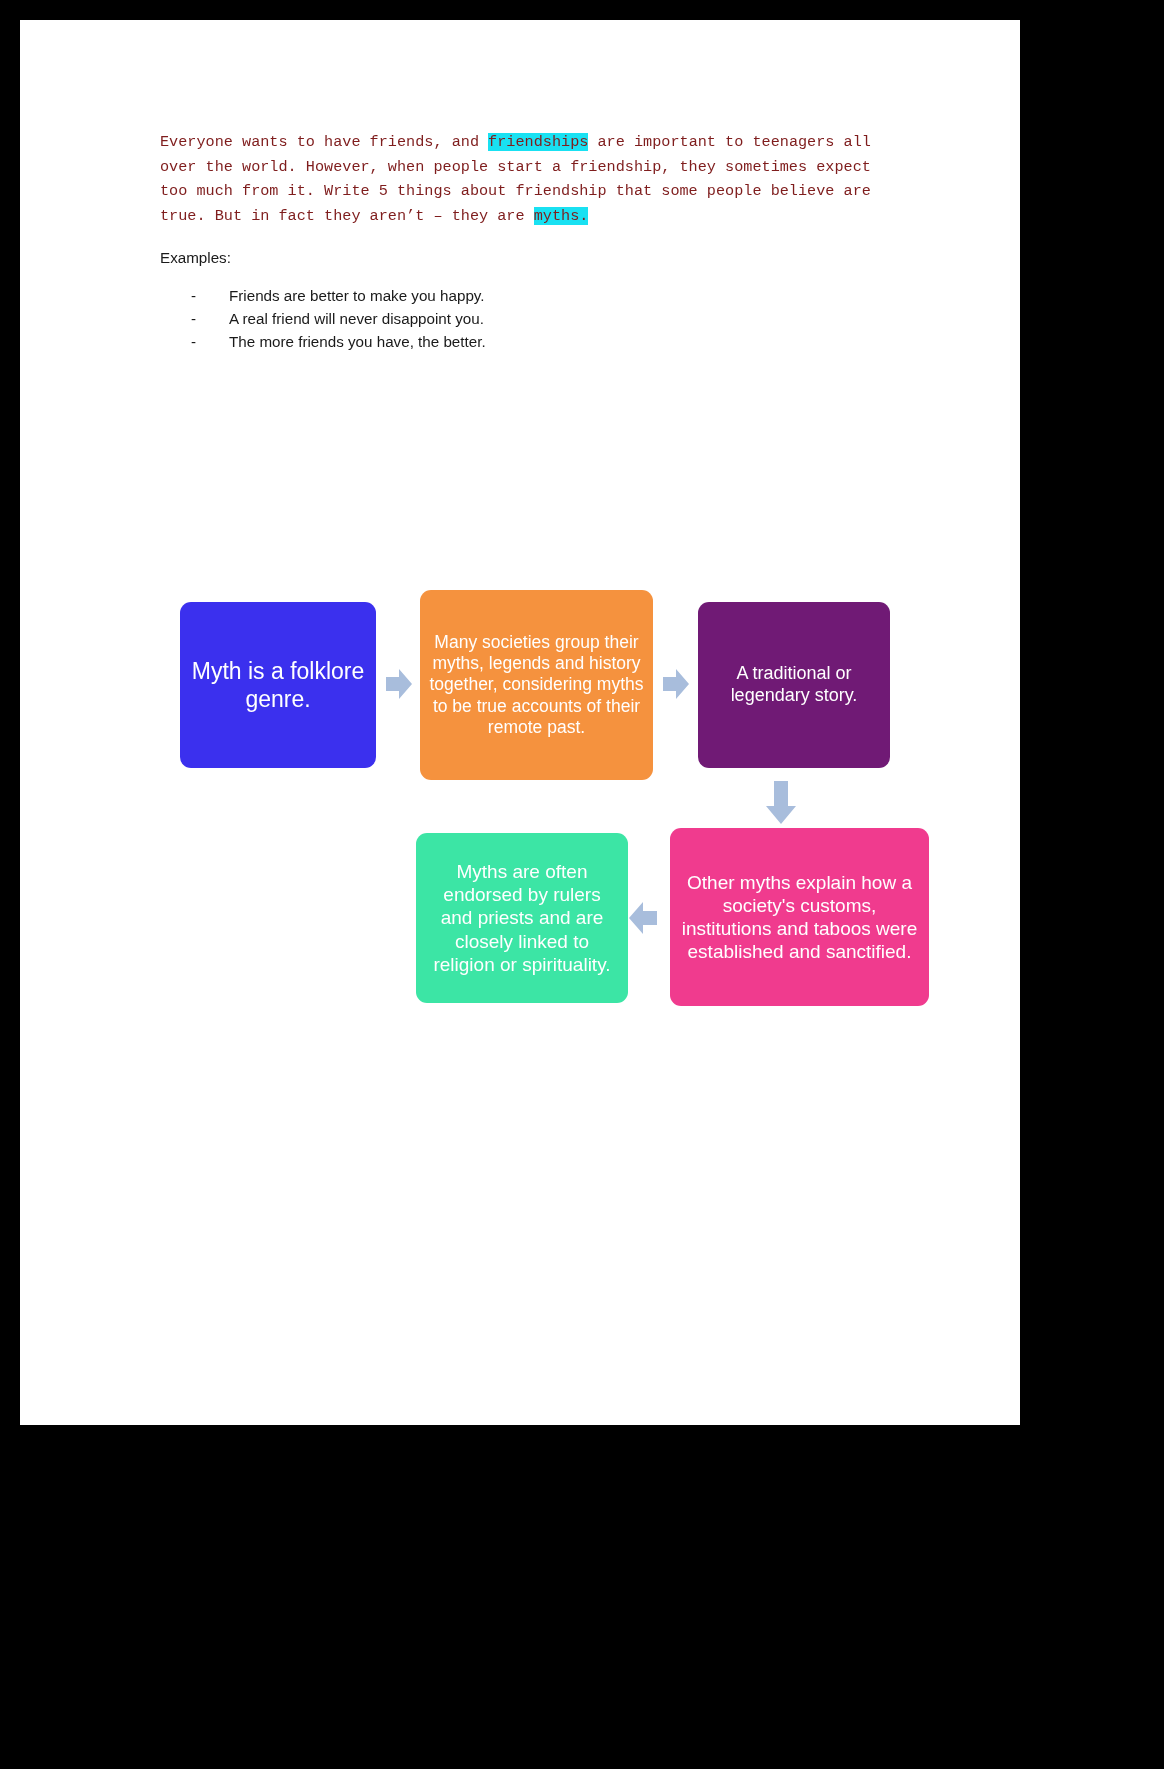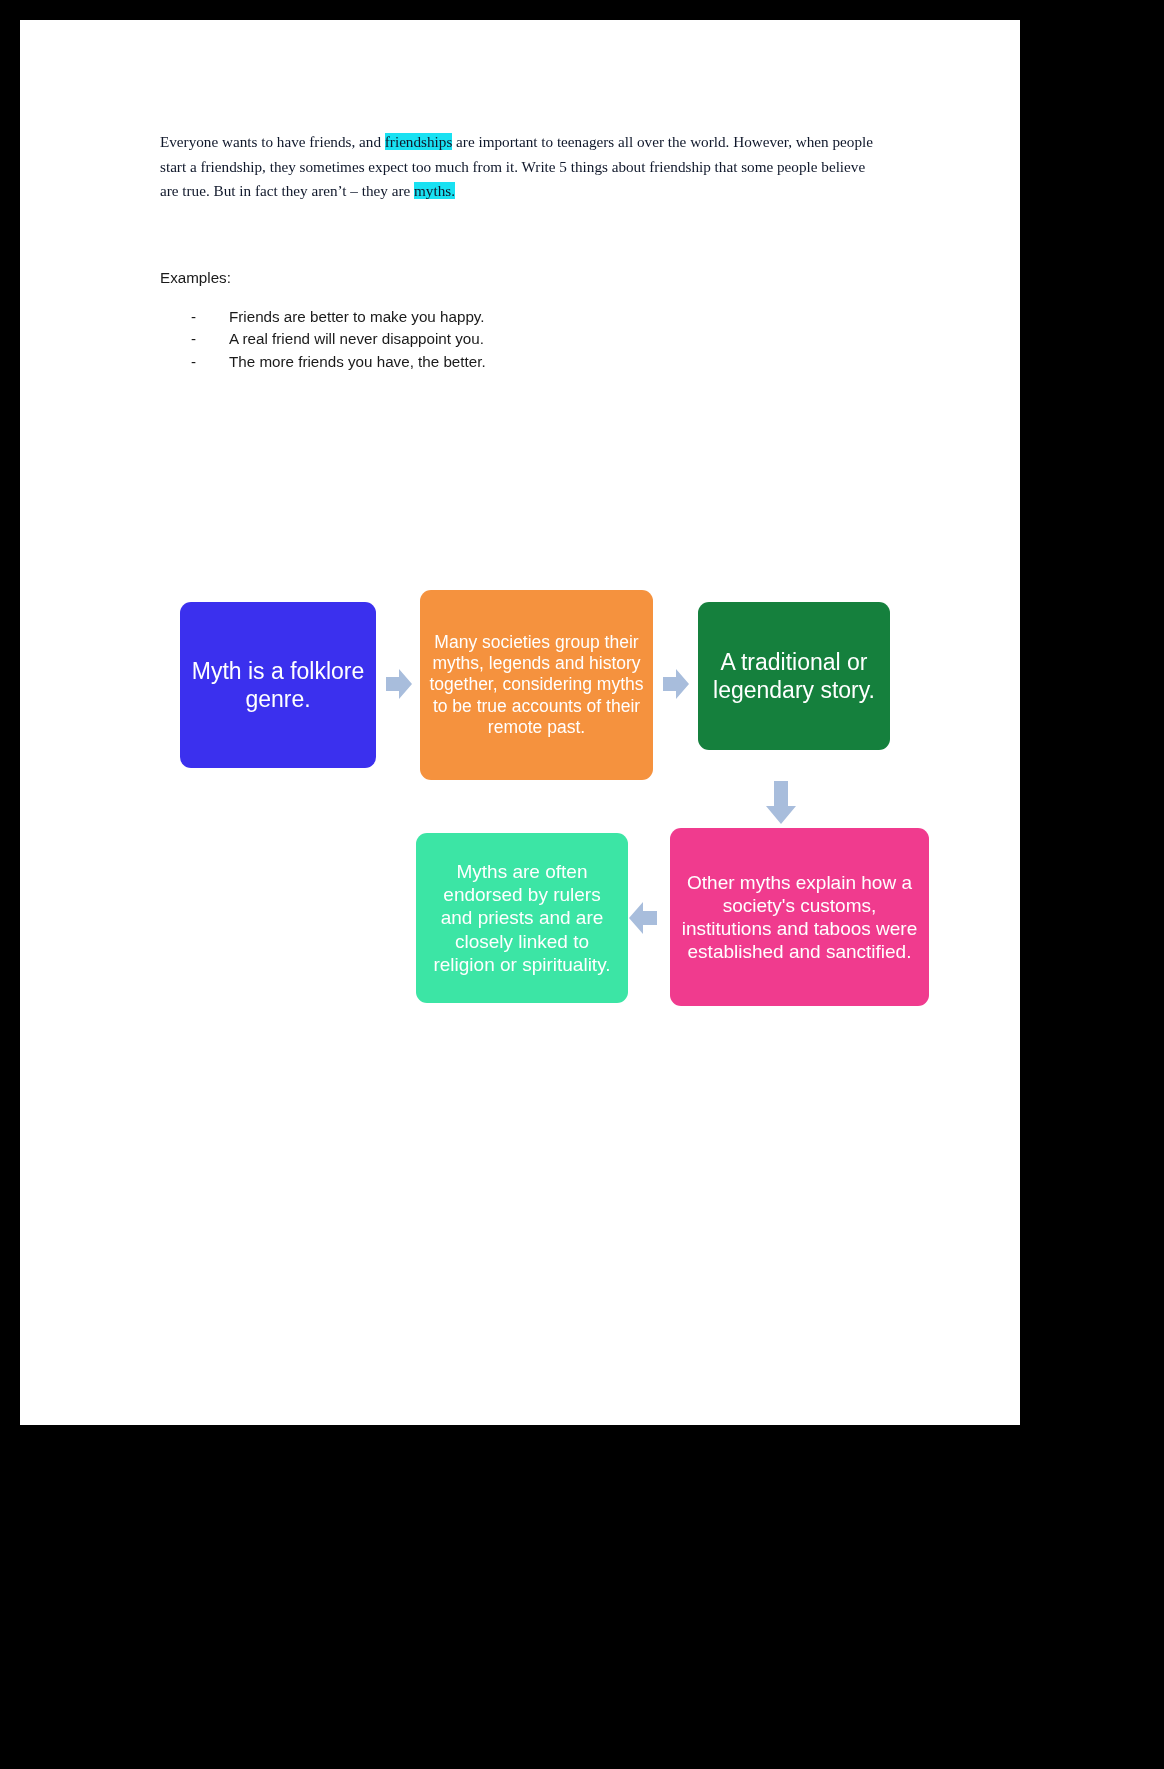--- a/index.html
+++ b/index.html
@@ -29,31 +29,30 @@
     font-size: 26px;
     font-weight: normal;
     text-align: center;
     letter-spacing: 0.3px;
     margin-bottom: 24px;
     font-family: "Liberation Sans", sans-serif;
   }
   .para {
     font-size: 15.2px;
     line-height: 1.62;
-    color: #0f172a;
+    color: #7f1d1d;
     text-align: left;
-    font-family: Liberation Serif, serif;
+    font-family: Liberation Mono, monospace;
   }
   .hl { background: #19E1F2; }
   .spacer-sm { height: 17px; }
   .examples-label {
     font-size: 15.2px;
     color: #1a1a1a;
     line-height: 1.62;
-    margin-top: 45px;
   }
   .bullet-list {
     margin-top: 15px;
     margin-left: 31px;
   }
   .bullet-row {
     display: flex;
     font-size: 15.2px;
     line-height: 1.50;
     color: #1a1a1a;
@@ -89,21 +88,21 @@
     justify-content: center;
     text-align: center;
     padding: 6px 9px;
     font-family: "Liberation Sans", sans-serif;
     line-height: 1.22;
   }
   .node span { display: block; width: 100%; }
 
   #node-blue   { left: 20px;  top: 27px;  width: 196px; height: 166px; background:#3B30EE; font-size: 23px; }
   #node-orange { left: 260px; top: 15px;  width: 233px; height: 190px; background:#F5923E; font-size: 17.5px; }
-  #node-purple { left: 538px; top: 27px;  width: 192px; height: 148px; background:#15803d; font-size: 23px; }
+  #node-purple { left: 538px; top: 27px;  width: 192px; height: 166px; background:#701a75; font-size: 18px; }
   #node-green  { left: 256px; top: 258px; width: 212px; height: 170px; background:#3CE5A5; font-size: 19px; }
   #node-pink   { left: 510px; top: 253px; width: 259px; height: 178px; background:#F03B8E; font-size: 19px; }
 
   .arrow { position: absolute; }
   #arrow-1 { left: 225px; top: 92px; }
   #arrow-2 { left: 502px; top: 92px; }
   #arrow-3 { left: 604px; top: 205px; }
   #arrow-4 { left: 468px; top: 325px; }
 </style>
 </head>

